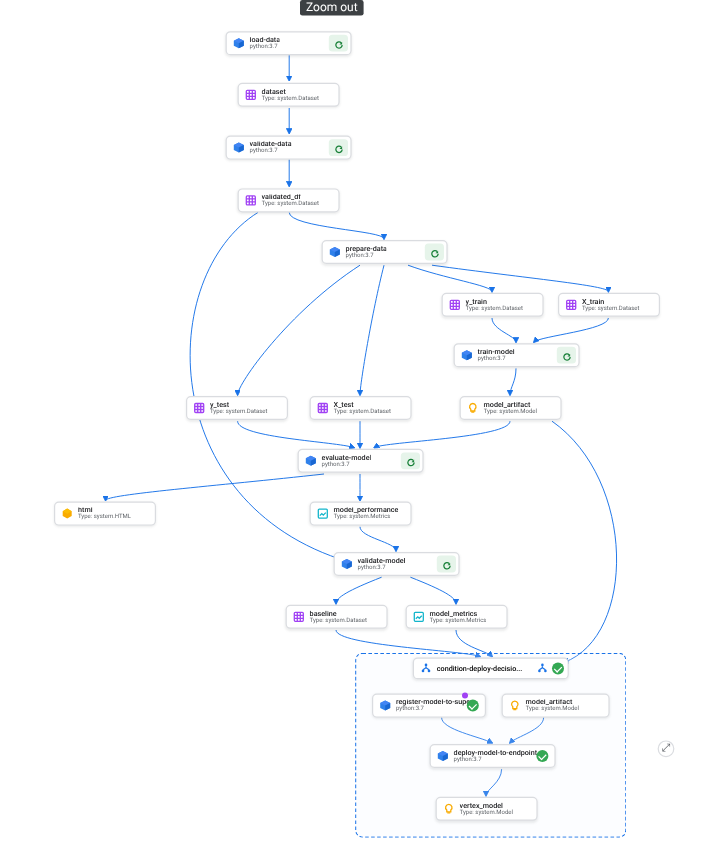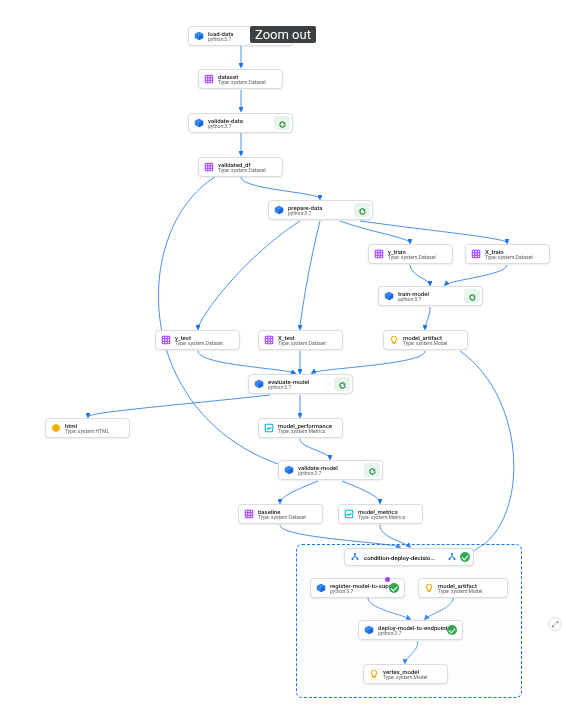--- a/index.html
+++ b/index.html
@@ -12,26 +12,25 @@
     height: 723px;
     position: relative;
     overflow: hidden;
   }
   .zoom-btn {
     position: absolute;
     top: 0;
     left: 250px;
     background: #3c4043;
     color: #fff;
-    font-size: 13px;
+    font-size: 10px;
     padding: 1px 5px;
     border-radius: 2px;
     cursor: pointer;
     z-index: 100;
-    margin-top: 26px;
   }
   .canvas {
     position: absolute;
     top: 0; left: 0;
     width: 587px;
     height: 723px;
   }
   svg.edges { position: absolute; top:0; left:0; width:587px; height:723px; pointer-events:none; }
   svg.edges path { stroke: #1a73e8; stroke-width: 0.8; fill: none; }
   svg.edges .arrow { fill: #1a73e8; }

